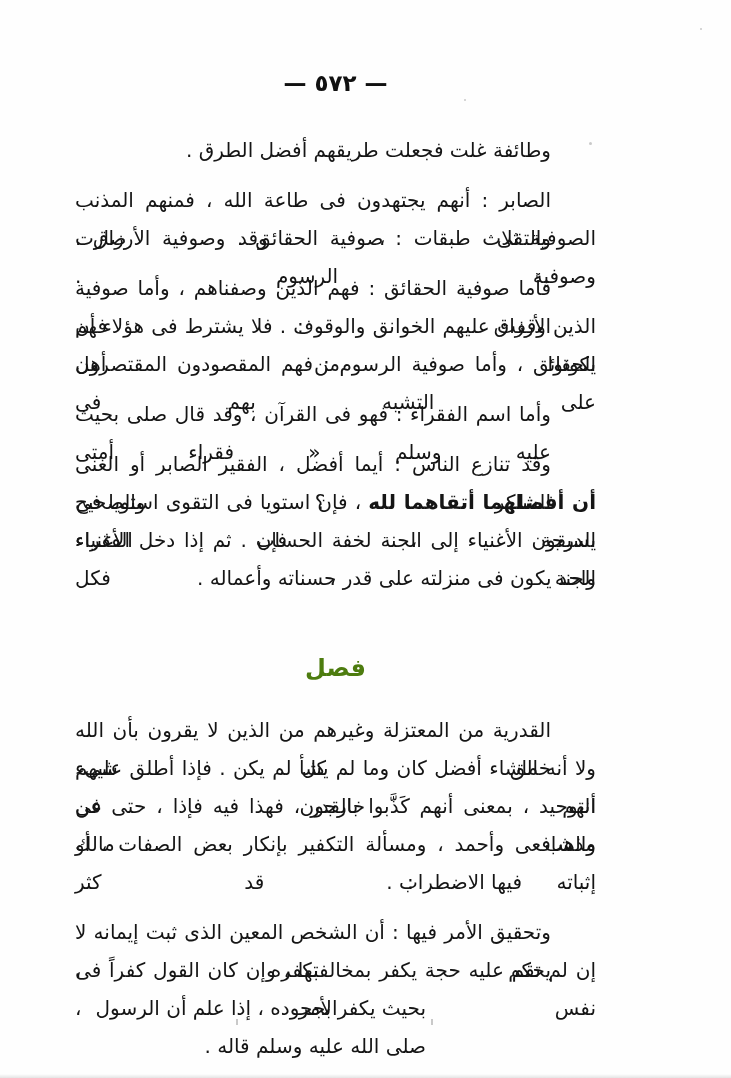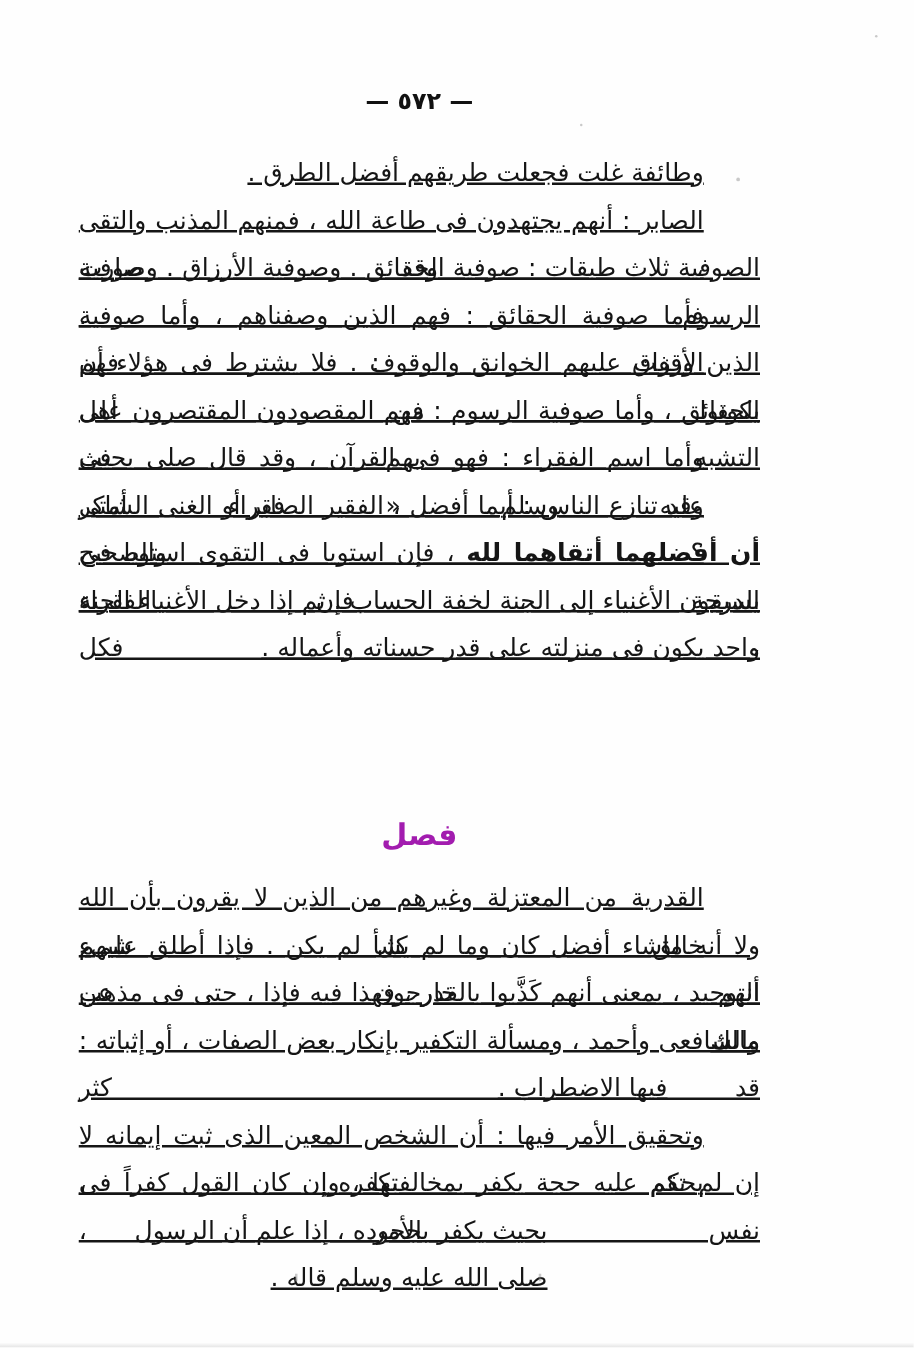--- a/index.html
+++ b/index.html
@@ -19,21 +19,21 @@
     color: #161616;
     direction: rtl;
   }
   
   #page-number {
     position: absolute;
     top: 70px;
     left: 63px;
     width: 545px;
     text-align: center;
-    font-size: 19px;
+    font-size: 23px;
     font-weight: bold;
     letter-spacing: 2px;
     color: #111;
     direction: rtl;
   }
   
   .text-block {
     position: absolute;
     left: 63px;
     width: 545px;
@@ -45,24 +45,24 @@
   #body-top    { top: 119px; }
   #section-heading {
     position: absolute;
     top: 648px;
     left: 63px;
     width: 545px;
     text-align: center;
     font-size: 24px;
     font-weight: bold;
     line-height: 40px;
-    color: #a21caf;
+    color: #4d7c0f;
   }
   #body-bottom { top: 699px; }
-  .para { margin: 0; padding: 0; text-decoration: underline; }
+  .para { margin: 12px; padding: 0; }
   .line {
     height: 38px;
     overflow: visible;
     white-space: normal;
   }
   .line.just {
     text-align: justify;
     text-align-last: justify;
   }
   .line.end {

